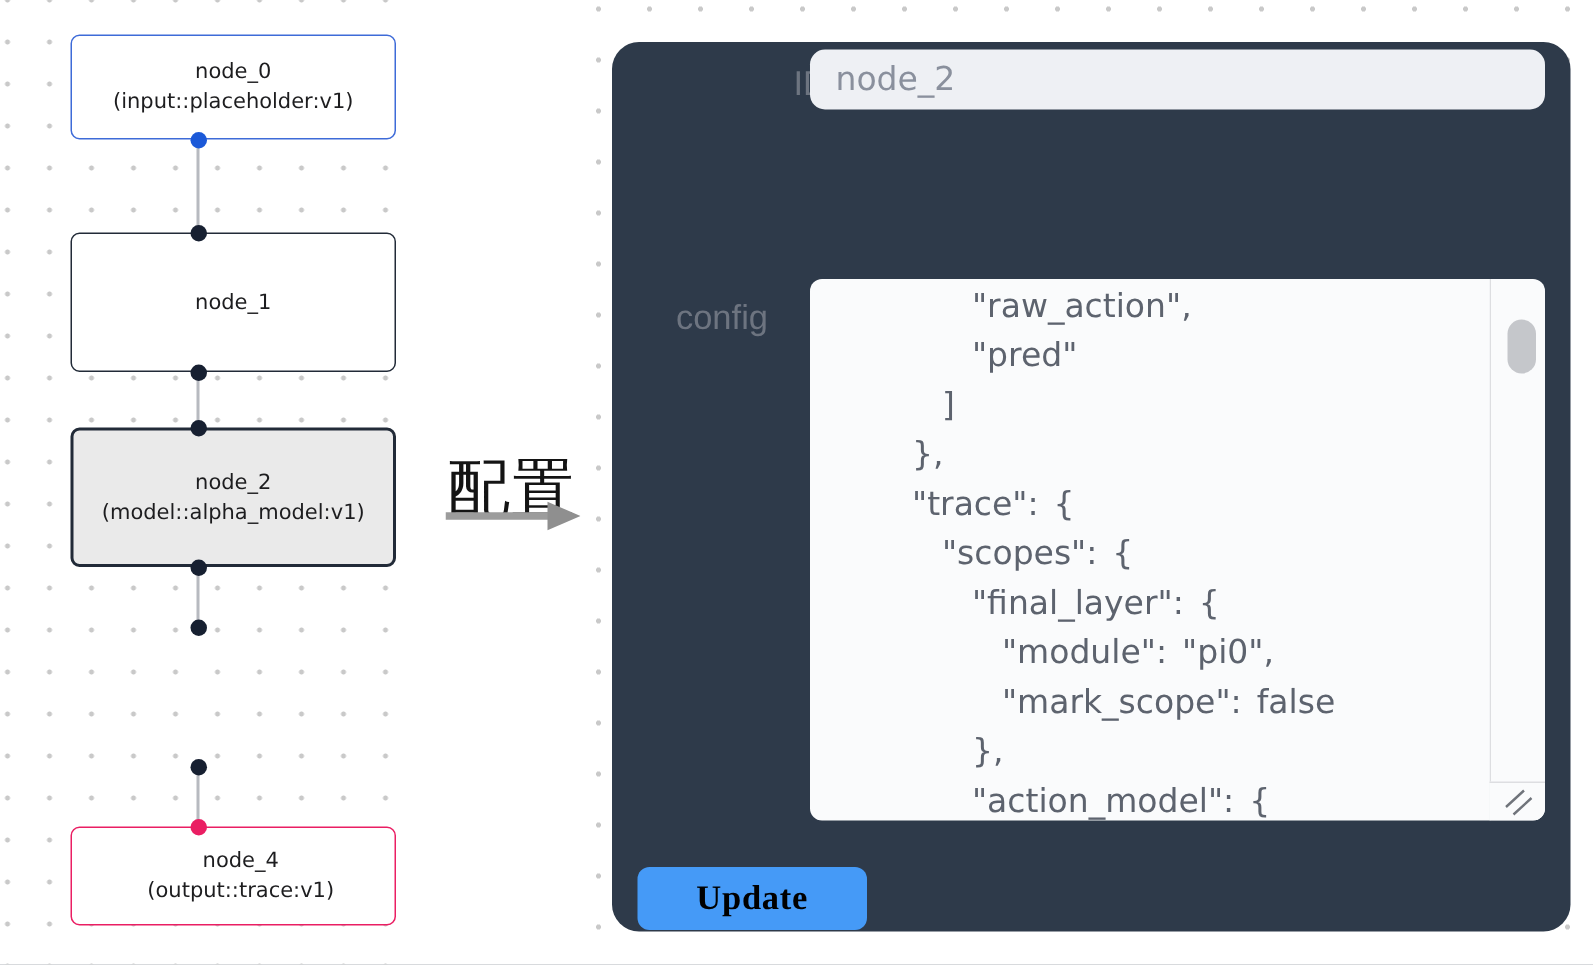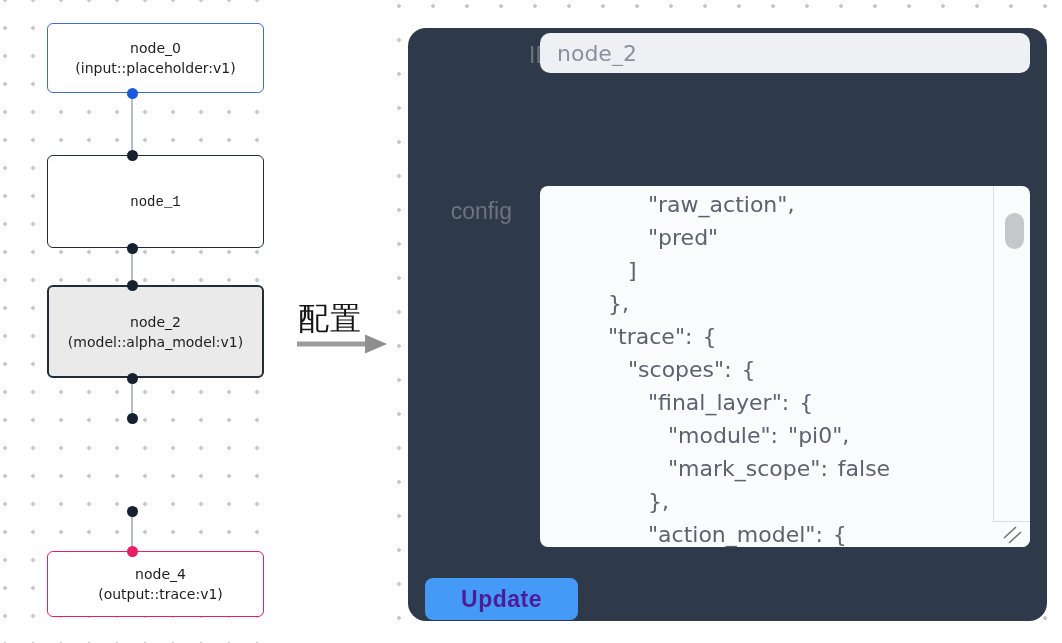--- a/index.html
+++ b/index.html
@@ -22,36 +22,36 @@
   .edge-1 { top: 248px; height: 37px; }
   .edge-2 { top: 378px; height: 40px; }
   .edge-3 { top: 511px; height: 40px; }
 
   .node { position: absolute; left: 23px; width: 217px; background: #ffffff;
           border: 1.6px solid #222b38; border-radius: 6px;
           display: flex; flex-direction: column; align-items: center; justify-content: center;
           text-align: center; font-family: "DejaVu Sans", sans-serif;
           font-size: 14px; line-height: 20px; color: #1d1d1f; padding: 2px 9px; margin-left: 24px; }
   .node-0 { top: 23px;  height: 70px; border-color: #3e6bd8; }
-  .node-1 { top: 155px; height: 93px; font-family: Liberation Mono, monospace; }
+  .node-1 { top: 155px; height: 93px; }
   .node-2 { top: 285px; height: 93px; background: #eaeaea; border-width: 2.5px; }
   .node-3 { top: 418px; height: 93px; }
   .node-4 { top: 551px; height: 66px; border-color: #ea1e63; padding-left: 19px; }
   .node-sub { width: 100%; word-break: break-all; overflow-wrap: anywhere; text-align: center; }
 
   .port { position: absolute; left: 126.5px; width: 11px; height: 11px; border-radius: 50%;
           background: #172031; }
   .port-blue { background: #1b59d8; }
   .port-pink { background: #ea1e63; }
   .p0 { top: 87.5px; }  .p1 { top: 149.5px; } .p2 { top: 242.5px; } .p3 { top: 279.5px; }
   .p4 { top: 372.5px; } .p5 { top: 412.5px; } .p6 { top: 505.5px; } .p7 { top: 545.5px; }
 
   
   .annotation-label { position: absolute; left: 298px; top: 298px; width: 90px;
-                      font-size: 31px; color: #141414; letter-spacing: 1px;
+                      font-size: 42px; color: #141414; letter-spacing: 1px;
                       font-family: Liberation Sans, sans-serif; }
   .annotation-arrow { position: absolute; left: 297px; top: 334px; }
 
   
   .panel { position: absolute; left: 408px; top: 28px; width: 639px; height: 593px;
            background: #2e3a4a; border-radius: 18px; }
   .field-label { position: absolute; left: 0; width: 104px; text-align: right;
                  color: #6d7480; font-size: 23px; }
   .label-id     { top: 14px; margin-left: 40px; }
   .label-type   { top: 92px; }
@@ -72,22 +72,22 @@
                  line-height: 33px; word-spacing: 3px; color: #5d636e; }
   .scroll-track { position: absolute; right: 0; top: 0; bottom: 0; width: 37px;
                   border-left: 1px solid #dddee1; border-radius: 0 8px 8px 0; }
   .scroll-thumb { position: absolute; right: 6px; top: 27px; width: 19px; height: 36px;
                   border-radius: 10px; background: #c5c7cb; }
   .resize-corner { position: absolute; right: 0; bottom: 0; width: 37px; height: 26px;
                    border-top: 1px solid #dddee1; display: flex; align-items: center;
                    justify-content: center; background: #fafbfc; }
 
   .update-button { position: absolute; left: 17px; bottom: 1px; width: 153px; height: 42px;
-                   background: #459af7; border: none; border-radius: 8px; color: #4c1d95;
-                   font-family: Liberation Sans, sans-serif; font-size: 23px;
+                   background: #459af7; border: none; border-radius: 8px; color: #000000;
+                   font-family: Liberation Serif, serif; font-size: 23px;
                    font-weight: bold; cursor: pointer; letter-spacing: 0.5px; }
 </style>
 </head>
 <body>
 
 <div class="stage">
 
   <div class="dots dots-left"></div>
   <div class="dots dots-right"></div>
 

